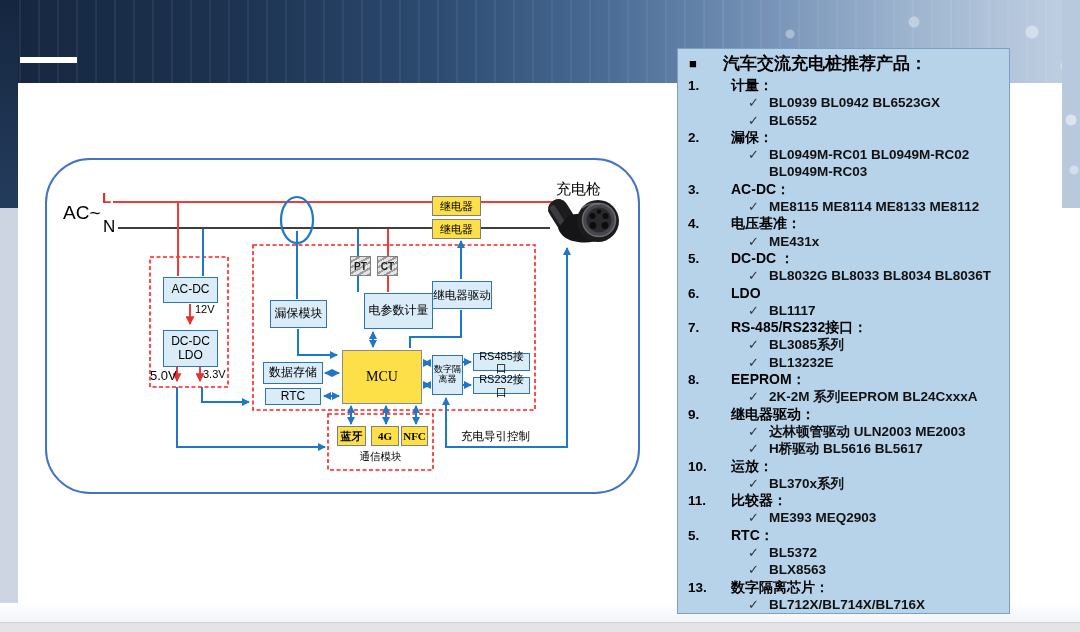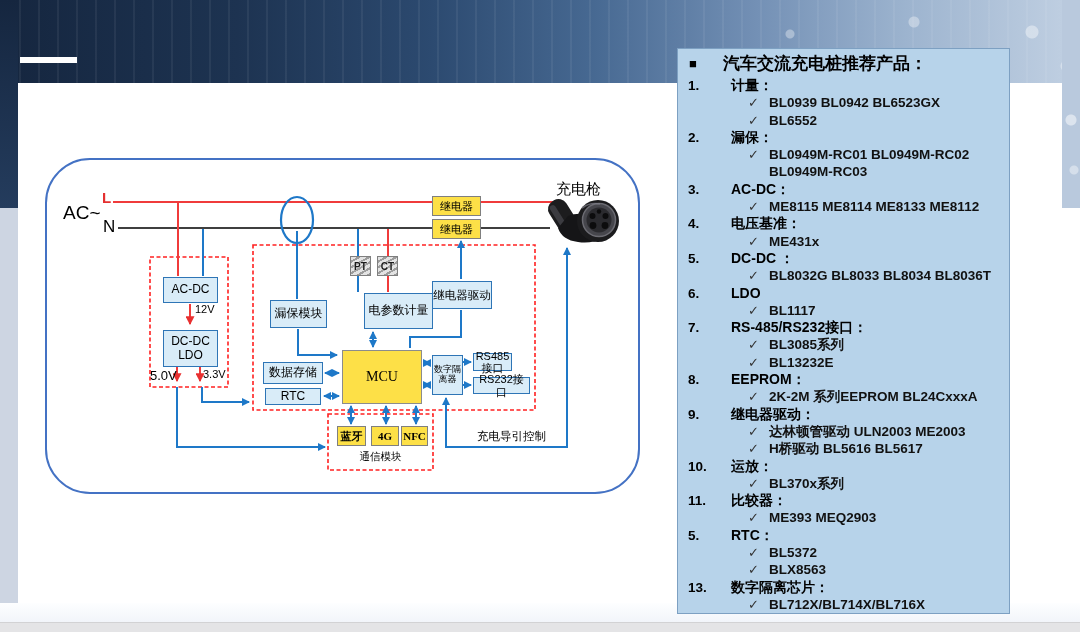--- a/index.html
+++ b/index.html
@@ -124,39 +124,39 @@
 
     <ellipse cx="297" cy="220" rx="16" ry="23" fill="none" stroke="#1e78c8" stroke-width="2.2"></ellipse>
   </svg>
 
   <div class="lab" style="left:63px; top:202px; font-size:19px;">AC~</div>
   <div class="lab" style="left:102px; top:189px; font-size:15px; font-weight:bold; color:#e43030;">L</div>
   <div class="lab" style="left:103px; top:217px; font-size:17px;">N</div>
   <div class="lab" style="left:195px; top:303px; font-size:11px;">12V</div>
   <div class="lab" style="left:150px; top:368px; font-size:13px;">5.0V</div>
   <div class="lab" style="left:203px; top:368px; font-size:11px;">3.3V</div>
-  <div class="lab" style="left:461px; top:429px; font-size:11.5px;margin-left:16px;">充电导引控制</div>
+  <div class="lab" style="left:461px; top:429px; font-size:11.5px;">充电导引控制</div>
   <div class="lab" style="left:556px; top:180px; font-size:15px;">充电枪</div>
   <div class="lab" style="left:328px; top:450px; width:105px; text-align:center; font-size:10.5px;">通信模块</div>
 
   <div class="dbox blue-box" style="left:163px; top:277px; width:55px; height:26px;">AC-DC</div>
   <div class="dbox blue-box" style="left:163px; top:330px; width:55px; height:37px; white-space:pre-line;">DC-DC
 LDO</div>
   <div class="dbox blue-box" style="left:270px; top:300px; width:57px; height:28px;">漏保模块</div>
   <div class="dbox blue-box" style="left:337px; top:293px; width:69px; height:36px;margin-left:27px;">电参数计量</div>
   <div class="dbox blue-box" style="left:432px; top:281px; width:60px; height:28px; font-size:11.5px;">继电器驱动</div>
   <div class="dbox gray-box" style="left:432px; top:196px; width:49px; height:20px; font-size:11px;">继电器</div>
   <div class="dbox gray-box" style="left:432px; top:219px; width:49px; height:20px; font-size:11px;">继电器</div>
   <div class="dbox striped" style="left:350px; top:256px; width:21px; height:20px; font-size:10px;">PT</div>
   <div class="dbox striped" style="left:377px; top:256px; width:21px; height:20px; font-size:10px;">CT</div>
   <div class="dbox gray-box" style="left:342px; top:350px; width:80px; height:54px; font-size:14px; border-color:#8c8c8c;">MCU</div>
   <div class="dbox blue-box" style="left:263px; top:362px; width:60px; height:22px;">数据存储</div>
   <div class="dbox blue-box" style="left:265px; top:388px; width:56px; height:17px;">RTC</div>
   <div class="dbox blue-box" style="left:432px; top:355px; width:31px; height:40px; font-size:9px; padding:0;">数字隔离器</div>
-  <div class="dbox blue-box" style="left:473px; top:353px; width:39px; height:18px; font-size:11px;">RS485接口</div>
+  <div class="dbox blue-box" style="left:473px; top:353px; width:57px; height:18px; font-size:11px;">RS485接口</div>
   <div class="dbox blue-box" style="left:473px; top:377px; width:57px; height:17px; font-size:11px;">RS232接口</div>
   <div class="dbox gray-box" style="left:337px; top:426px; width:29px; height:20px; font-size:11px; font-weight:bold;">蓝牙</div>
   <div class="dbox gray-box" style="left:371px; top:426px; width:28px; height:20px; font-size:11px; font-weight:bold;">4G</div>
   <div class="dbox gray-box" style="left:401px; top:426px; width:27px; height:20px; font-size:11px; font-weight:bold;">NFC</div>
 
   <svg style="position:absolute; left:544px; top:194px;" width="82" height="54" viewBox="0 0 82 54">
     <g transform="rotate(-32 22 20)">
       <rect x="8" y="2" width="20" height="34" rx="9" fill="#1c1c1e"></rect>
       <rect x="11" y="5" width="6" height="26" rx="3" fill="#3b3b40"></rect>
     </g>

